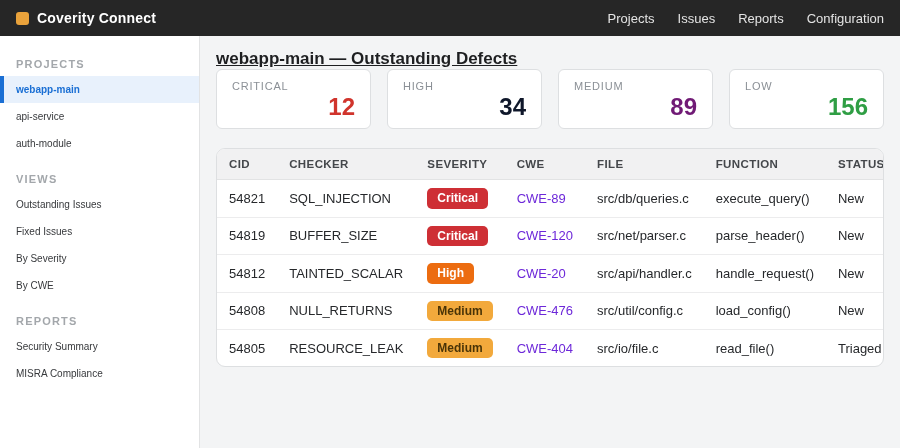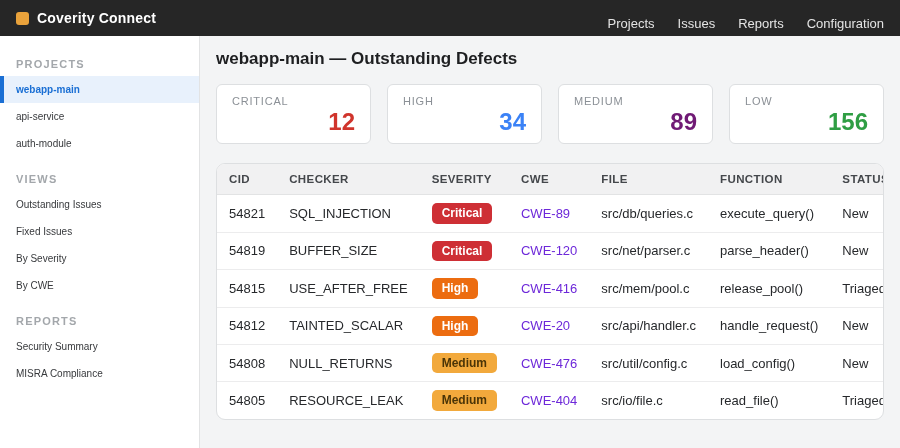--- a/index.html
+++ b/index.html
@@ -8,21 +8,22 @@
     font-family: "Liberation Sans", "DejaVu Sans", sans-serif;
     background: #f3f4f5;
     color: #202124;
   }
 
   
   .topbar {
     height: 36px;
     background: #262626;
     display: flex;
-    padding: 16px 16px;
+    align-items: center;
+    padding: 4px 16px;
   }
   .brand { display: flex; align-items: center; gap: 8px; }
   .brand-mark {
     width: 13px; height: 13px;
     border-radius: 3px;
     background: #e9a23b;
   }
   .brand-name {
     color: #ffffff;
     font-size: 14px;
@@ -70,21 +71,21 @@
     font-weight: 700;
     border-left-color: #1a6fd4;
   }
 
   
   .main { flex: 1; padding: 13px 16px 0; overflow: hidden; }
   .page-title {
     font-size: 17px;
     font-weight: 700;
     color: #1e1f21;
-    margin-bottom: 15px;
+    text-decoration: underline;
   }
 
   
   .stats { display: flex; gap: 16px; margin-bottom: 19px; }
   .stat-card {
     flex: 1;
     background: #ffffff;
     border: 1px solid #dddfe1;
     border-radius: 6px;
     padding: 10px 15px 8px;
@@ -184,21 +185,21 @@
   <div class="main">
     <div class="page-title">webapp-main — Outstanding Defects</div>
 
     <div class="stats">
         <div class="stat-card">
           <div class="stat-label">CRITICAL</div>
           <div class="stat-value" style="color: rgb(208, 52, 44);">12</div>
         </div>
         <div class="stat-card">
           <div class="stat-label">HIGH</div>
-          <div class="stat-value" style="color: #3b82f6;">34</div>
+          <div class="stat-value" style="color: #0f172a;">34</div>
         </div>
         <div class="stat-card">
           <div class="stat-label">MEDIUM</div>
           <div class="stat-value" style="color: #701a75;">89</div>
         </div>
         <div class="stat-card">
           <div class="stat-label">LOW</div>
           <div class="stat-value" style="color: rgb(47, 158, 68); margin-left: 24px;">156</div>
         </div>
       </div>
@@ -229,29 +230,20 @@
             <tr>
               <td class="col-cid">54819</td>
               <td class="col-checker">BUFFER_SIZE</td>
               <td class="col-severity"><span class="badge" style="background: rgb(206, 47, 53); color: rgb(255, 255, 255);">Critical</span></td>
               <td class="col-cwe"><a class="cwe-link">CWE-120</a></td>
               <td class="col-file">src/net/parser.c</td>
               <td class="col-function">parse_header()</td>
               <td class="col-status">New</td>
             </tr>
             <tr>
-              <td class="col-cid">54815</td>
-              <td class="col-checker">USE_AFTER_FREE</td>
-              <td class="col-severity"><span class="badge" style="background: rgb(236, 108, 16); color: rgb(255, 255, 255);">High</span></td>
-              <td class="col-cwe"><a class="cwe-link">CWE-416</a></td>
-              <td class="col-file">src/mem/pool.c</td>
-              <td class="col-function">release_pool()</td>
-              <td class="col-status">Triaged</td>
-            </tr>
-            <tr>
               <td class="col-cid">54812</td>
               <td class="col-checker">TAINTED_SCALAR</td>
               <td class="col-severity"><span class="badge" style="background: rgb(236, 108, 16); color: rgb(255, 255, 255);">High</span></td>
               <td class="col-cwe"><a class="cwe-link">CWE-20</a></td>
               <td class="col-file">src/api/handler.c</td>
               <td class="col-function">handle_request()</td>
               <td class="col-status">New</td>
             </tr>
             <tr>
               <td class="col-cid">54808</td>

